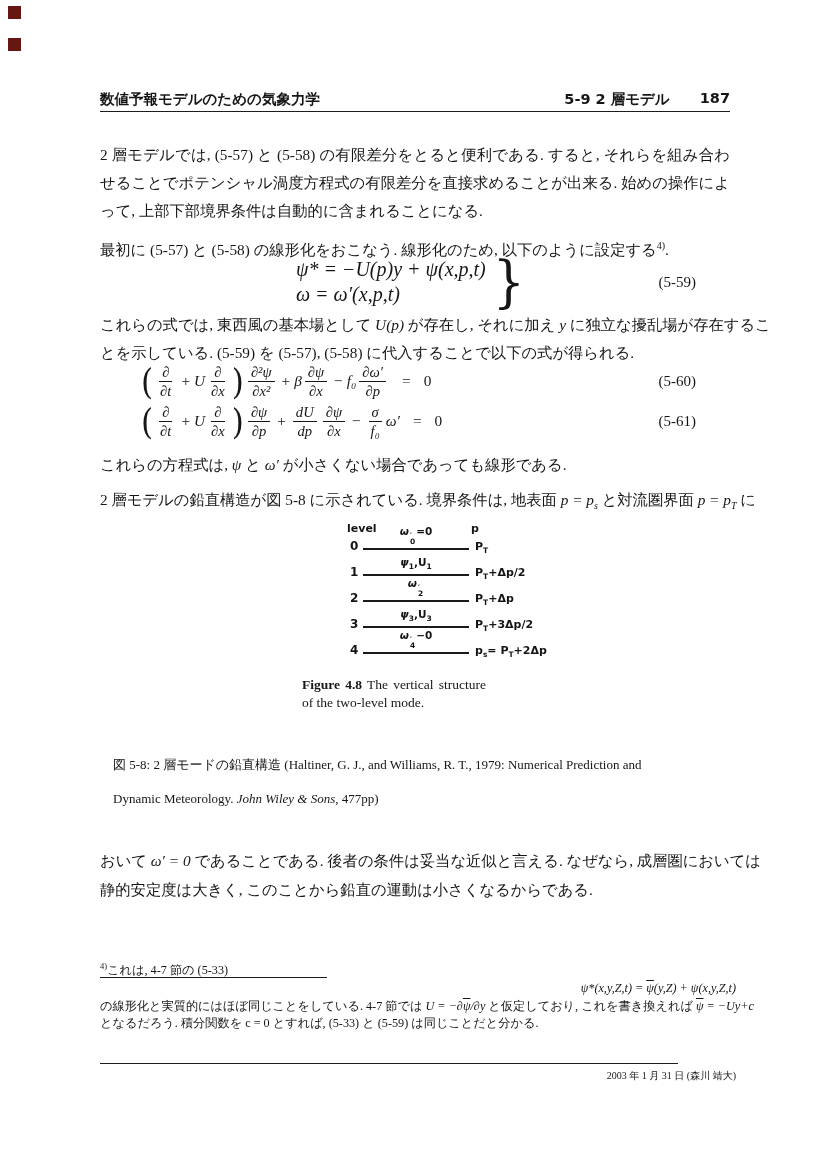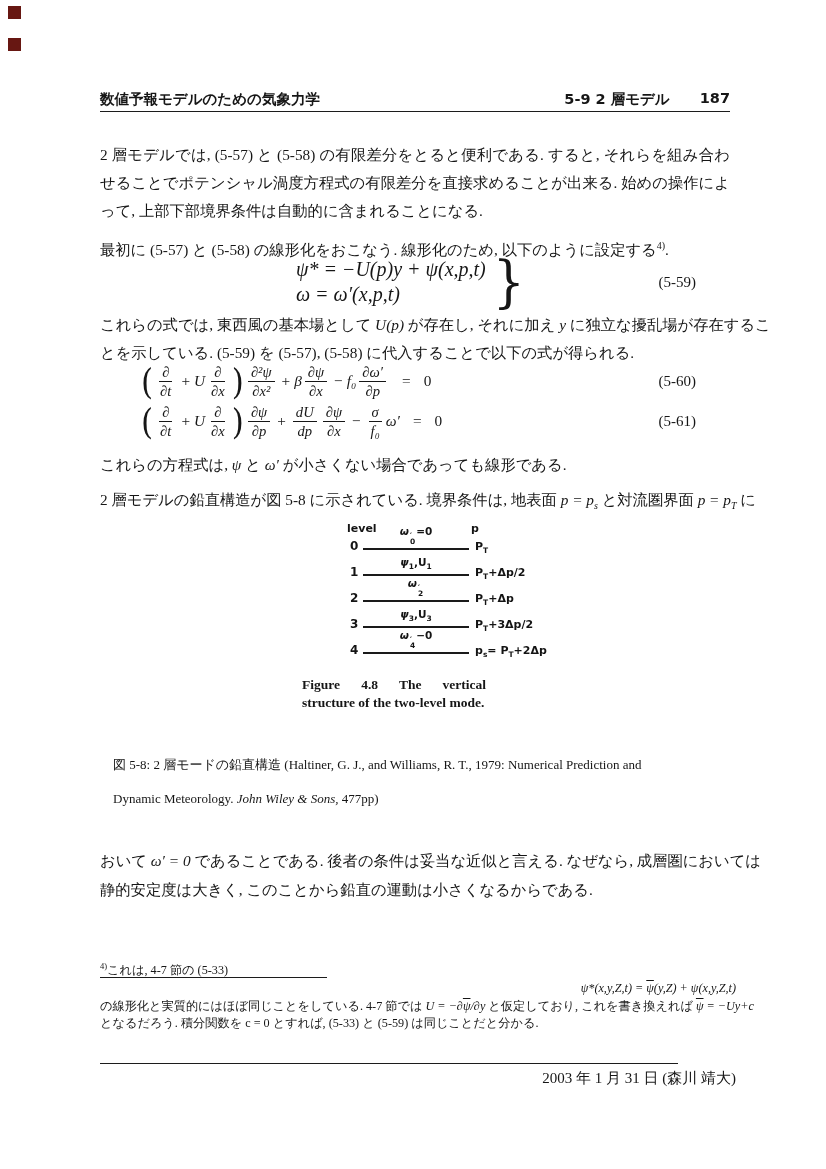--- a/index.html
+++ b/index.html
@@ -56,33 +56,33 @@
   .frow .lvl{position:absolute;left:3px;bottom:3px;font-size:12px;}
   .frow .fline{position:absolute;left:16px;width:106px;bottom:6px;border-bottom:2px solid #1a1a1a;}
   .frow .mlabel{position:absolute;left:16px;width:106px;bottom:11px;text-align:center;
                 font-size:10.5px;white-space:nowrap;}
   .frow .plabel{position:absolute;left:128px;bottom:1px;white-space:nowrap;font-size:11px;}
   .frow sub{font-size:7.5px;}
   .ss{display:inline-flex;flex-direction:column;align-items:flex-start;font-size:7.5px;
       line-height:6px;vertical-align:-3px;margin-left:1px;margin-right:1px;}
 
   .capen{position:absolute;left:302px;top:676px;width:184px;font-size:13.5px;line-height:17.5px;
-         text-align:justify;font-weight:bold;}
+         text-align:justify;}
   .capjp{position:absolute;left:113px;top:748px;width:560px;font-size:13px;line-height:34px;}
 
   
   .fnrule{position:absolute;left:100px;top:977px;width:227px;border-top:1.5px solid #1c1c1c;}
   .fnote{position:absolute;left:100px;top:958px;width:636px;font-size:12.2px;line-height:17px;}
   .fnote .fneq{text-align:right;margin:1px 0;}
   .bar{text-decoration:overline;}
   .fnote sup{font-size:8.5px;}
 
   
   .ftrule{position:absolute;left:100px;top:1063px;width:578px;border-top:1.2px solid #1c1c1c;}
-  .fdate{position:absolute;left:100px;top:1069px;width:636px;text-align:right;font-size:15px;}
+  .fdate{position:absolute;left:100px;top:1069px;width:636px;text-align:right;font-size:10px;}
 </style>
 </head>
 <body>
 
 <div class="page">
 
   <div class="marker m1"></div>
   <div class="marker m2"></div>
 
   <div class="hdr">

